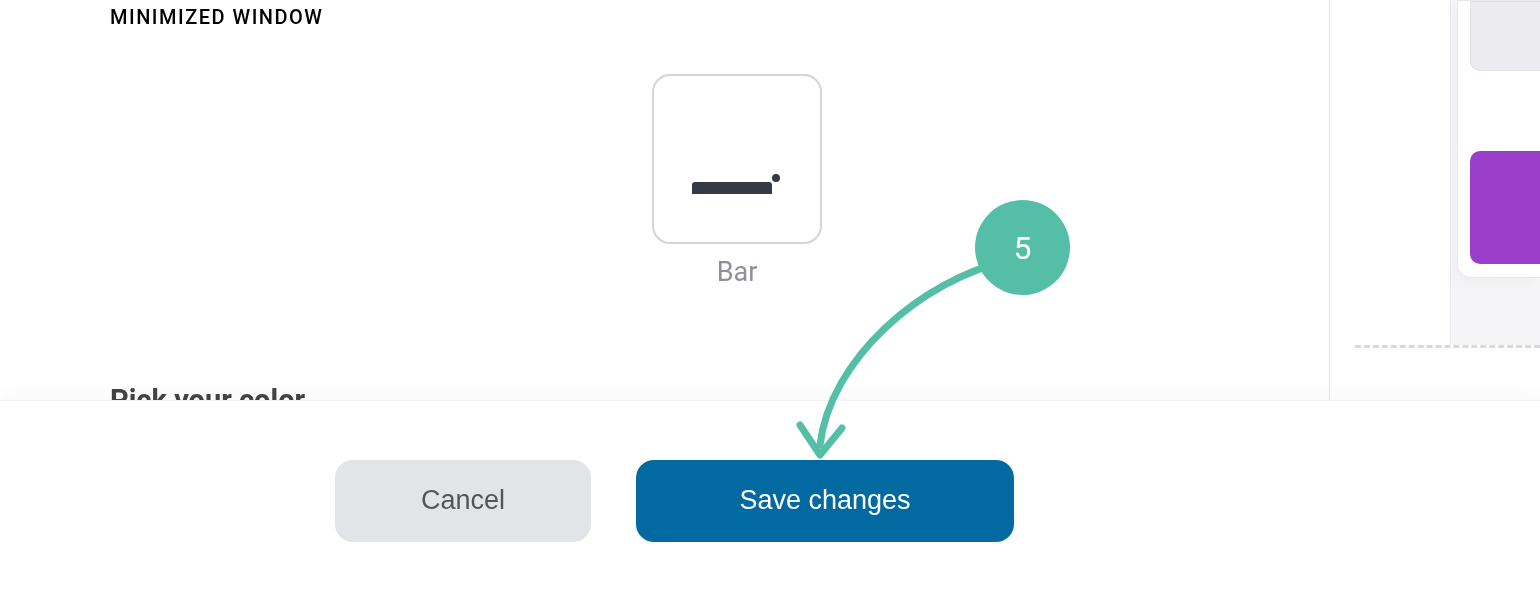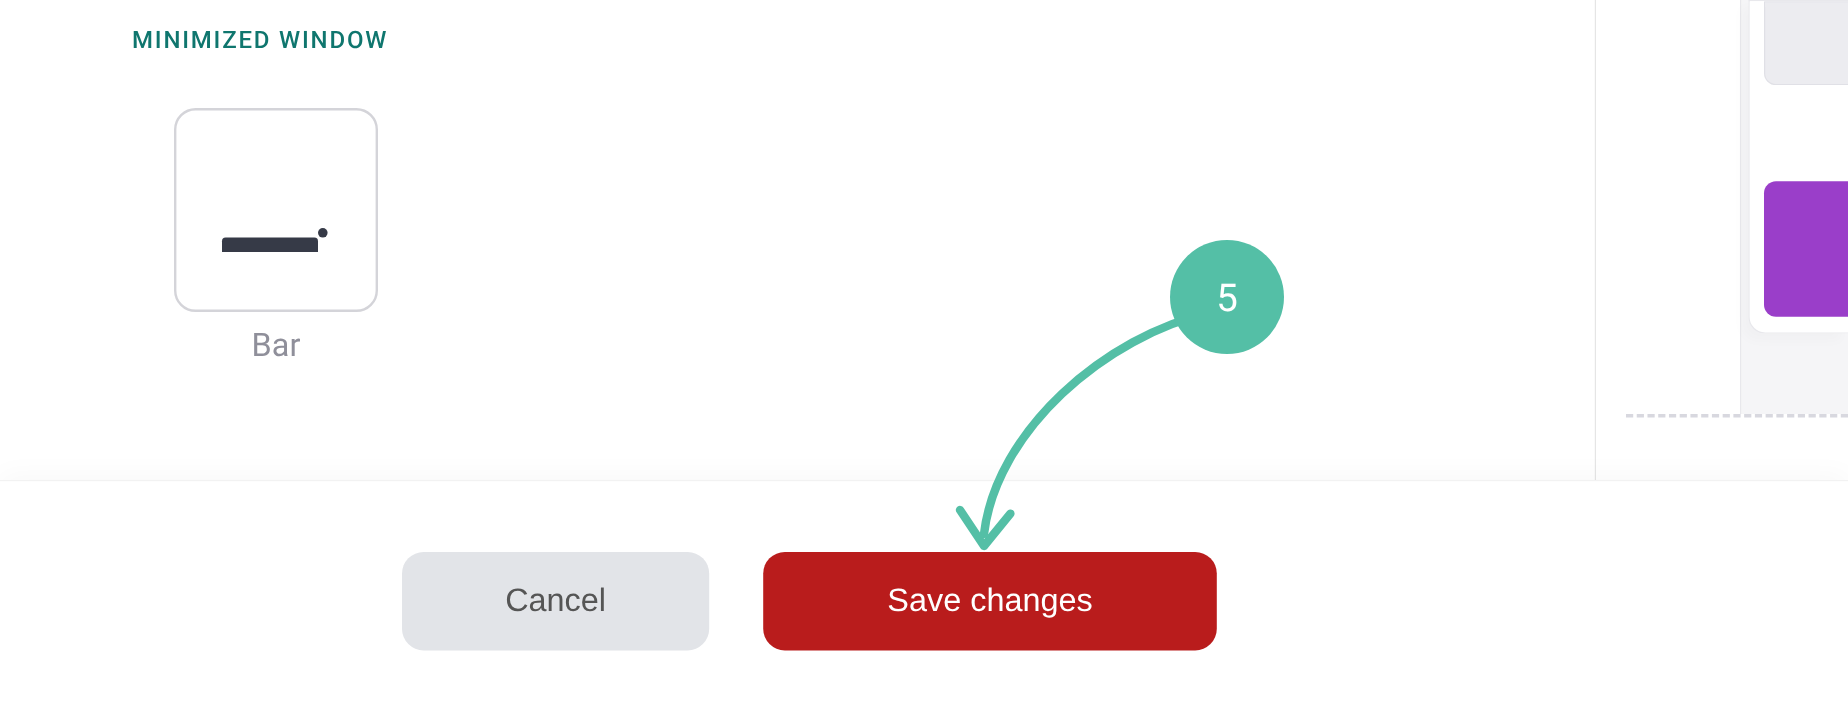--- a/index.html
+++ b/index.html
@@ -15,31 +15,32 @@
       position: absolute;
       left: 40px;
       top: 0;
       right: 210px;
       height: 400px;
       border-right: 1px solid #e5e5e5;
       padding-left: 70px;
       padding-top: 0;
     }
     .section-label {
-      color: #0f766e;
+      color: #000000;
       font-size: 20px;
       font-weight: 500;
       letter-spacing: 1.5px;
-      margin-top: 21px;
+      margin-top: 5px;
     }
     .options-row {
       display: flex;
       gap: 78px;
       margin-top: 45px;
       margin-left: 35px;
+      justify-content: center;
     }
     .option {
       display: flex;
       flex-direction: column;
       align-items: center;
       position: relative;
       cursor: pointer;
     }
     .option-box {
       width: 170px;
@@ -155,21 +156,21 @@
       cursor: pointer;
       border: none;
     }
     .btn-cancel {
       width: 256px;
       background: #e2e4e8;
       color: #555;
     }
     .btn-save {
       width: 378px;
-      background: #b91c1c;
+      background: #0369a1;
       color: #fff;
     }
     .step-badge {
       position: absolute;
       left: 975px;
       top: 200px;
       width: 95px;
       height: 95px;
       background: #54bfa6;
       border-radius: 50%;

